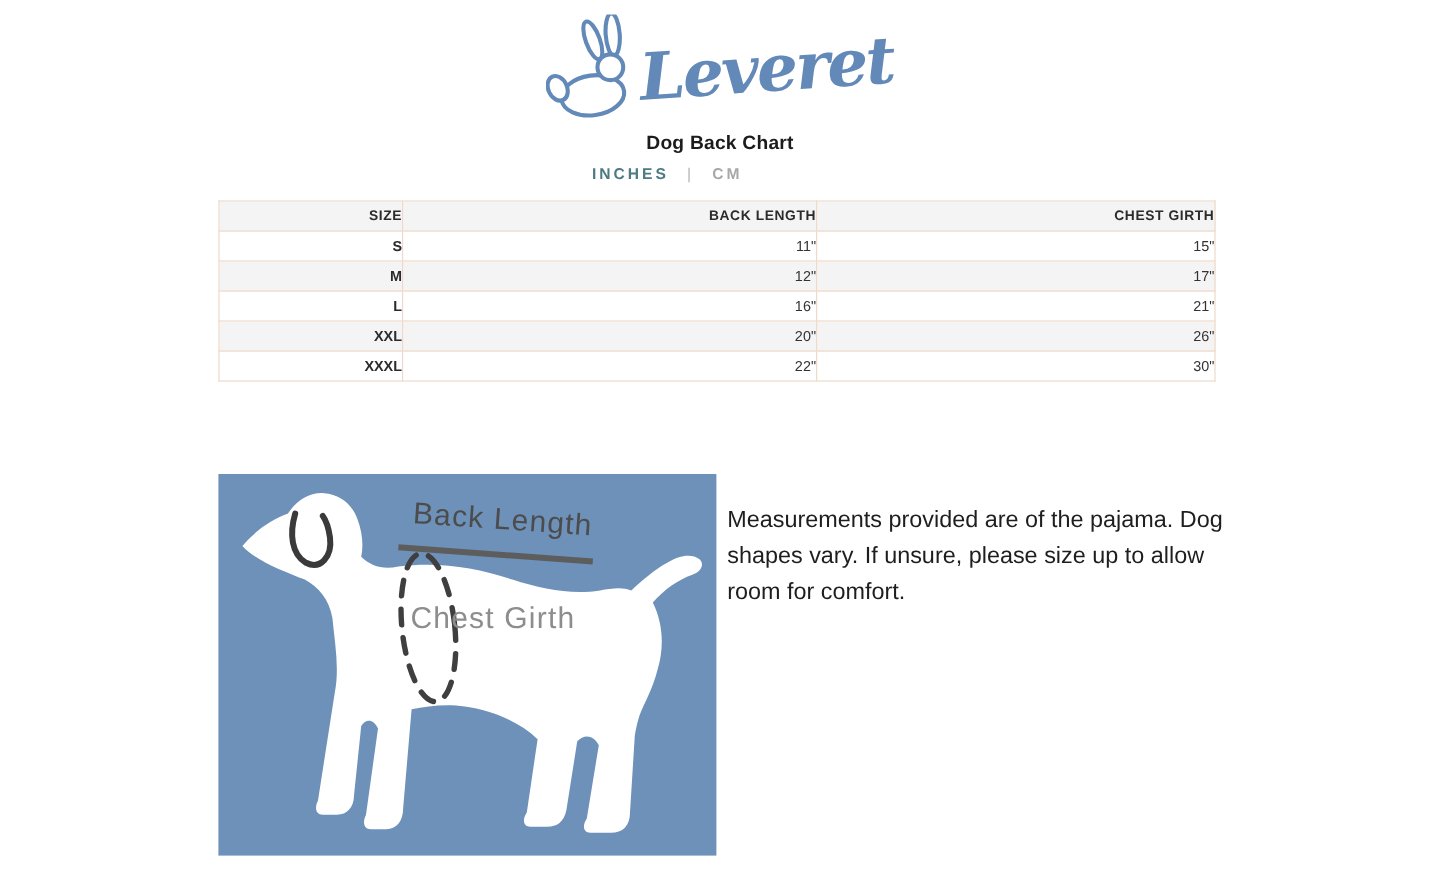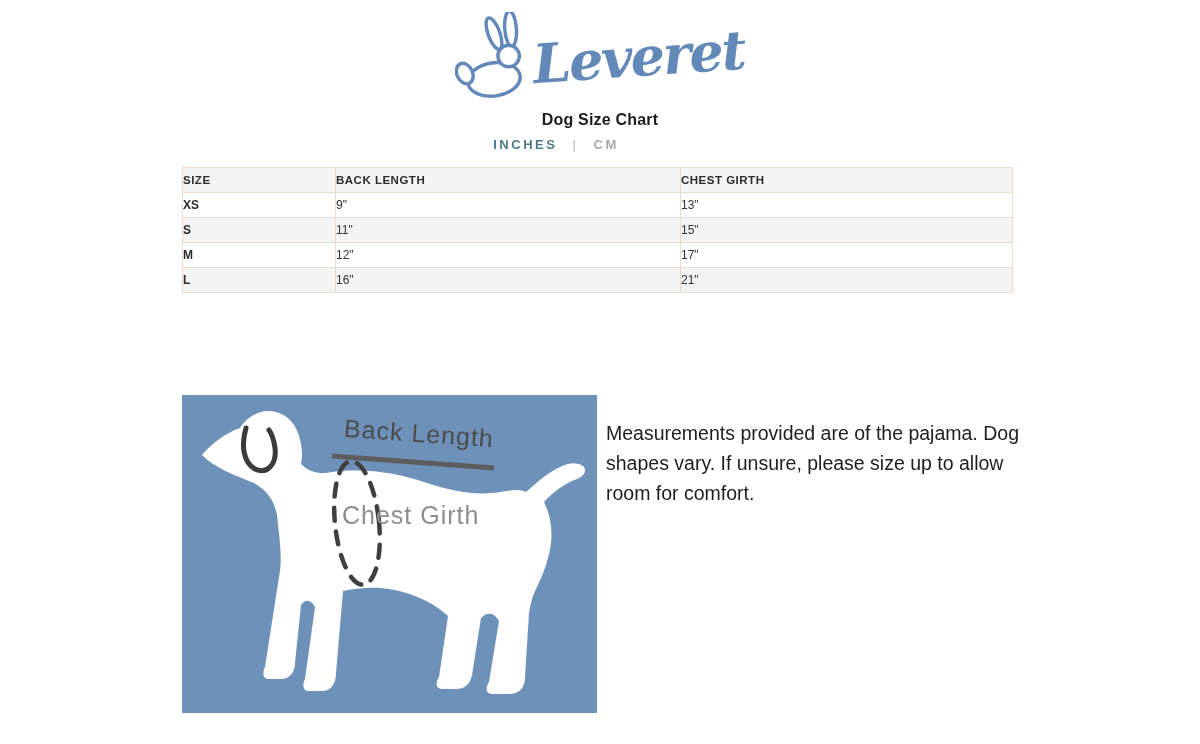--- a/index.html
+++ b/index.html
@@ -29,21 +29,21 @@
   }
   .units .active   { color:#4d7a83; font-weight:bold; cursor:pointer; }
   .units .divider  { color:#b5b5b5; margin:0 9px; font-weight:normal; }
   .units .inactive { color:#a8a8a8; font-weight:bold; cursor:pointer; }
   
   table.size-table {
     position:absolute; left:182px; top:167px; width:830px;
     border-collapse:collapse; table-layout:fixed;
   }
   .size-table th, .size-table td {
-    border:1px solid #eedacb; height:24px; padding:0; text-align:left;
+    border:1px solid #eedacb; height:24px; padding:0; text-align:right;
     font-size:12px; color:#333333; vertical-align:middle;
   }
   .size-table th {
     font-size:11.5px; font-weight:bold; letter-spacing:0.5px;
     background:#f4f4f4; color:#2b2b2b;
   }
   .size-table tbody tr:nth-child(even) { background:#f4f4f4; }
   .size-table td.size-cell { font-weight:bold; color:#2b2b2b; }
   
   .figure {
@@ -76,21 +76,21 @@
         <ellipse cx="57" cy="17" rx="6" ry="18" transform="rotate(-4 57 17)"></ellipse>
         <ellipse cx="40" cy="69" rx="27" ry="17" transform="rotate(-8 40 69)" fill="#ffffff"></ellipse>
         <ellipse cx="10" cy="63" rx="8" ry="11" transform="rotate(-25 10 63)" fill="#ffffff"></ellipse>
         <circle cx="55" cy="45" r="11" fill="#ffffff"></circle>
       </g>
     </svg>
   </span>
   <span class="brand">Leveret</span>
 </div>
 
-<div class="title">Dog Size Chart</div>
+<div class="title">Dog Back Chart</div>
 
 <div class="units">
   <span class="active">INCHES</span>
   <span class="divider">|</span>
   <span class="inactive">CM</span>
 </div>
 
 <table class="size-table">
   <colgroup>
       <col style="width:153px">
@@ -99,38 +99,43 @@
     </colgroup>
   <thead>
     <tr>
       <th>SIZE</th>
       <th>BACK LENGTH</th>
       <th>CHEST GIRTH</th>
     </tr>
   </thead>
   <tbody>
     <tr>
-      <td class="size-cell">XS</td>
-      <td>9"</td>
-      <td>13"</td>
-    </tr>
-    <tr>
       <td class="size-cell">S</td>
       <td>11"</td>
       <td>15"</td>
     </tr>
     <tr>
       <td class="size-cell">M</td>
       <td>12"</td>
       <td>17"</td>
     </tr>
     <tr>
       <td class="size-cell">L</td>
       <td>16"</td>
       <td>21"</td>
+    </tr>
+    <tr>
+      <td class="size-cell">XXL</td>
+      <td>20"</td>
+      <td>26"</td>
+    </tr>
+    <tr>
+      <td class="size-cell">XXXL</td>
+      <td>22"</td>
+      <td>30"</td>
     </tr>
   </tbody>
 </table>
 
 <div class="figure">
   <svg viewBox="0 0 415 318" width="415" height="318">
     <path fill="#ffffff" d="
       M 20,60
       C 30,48 44,38 58,33
       C 64,23 76,15 88,16

